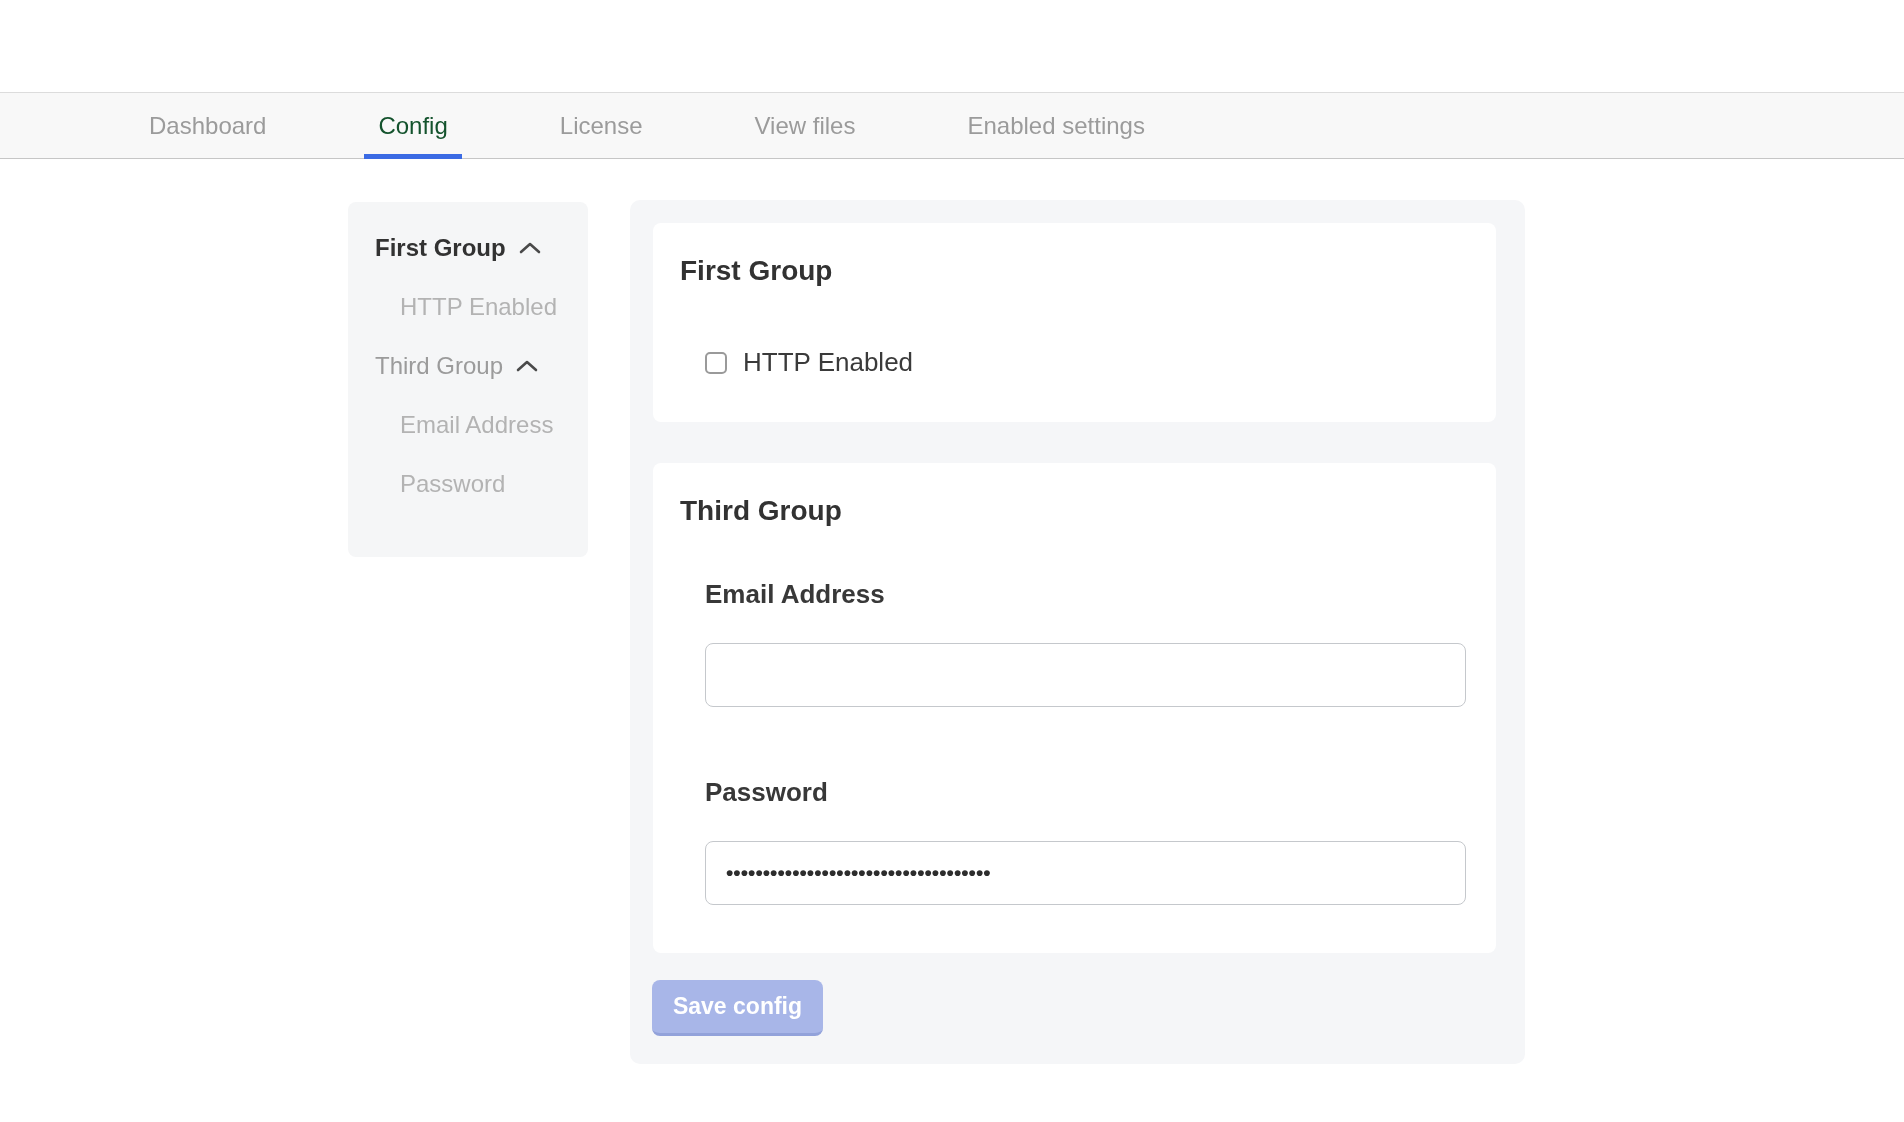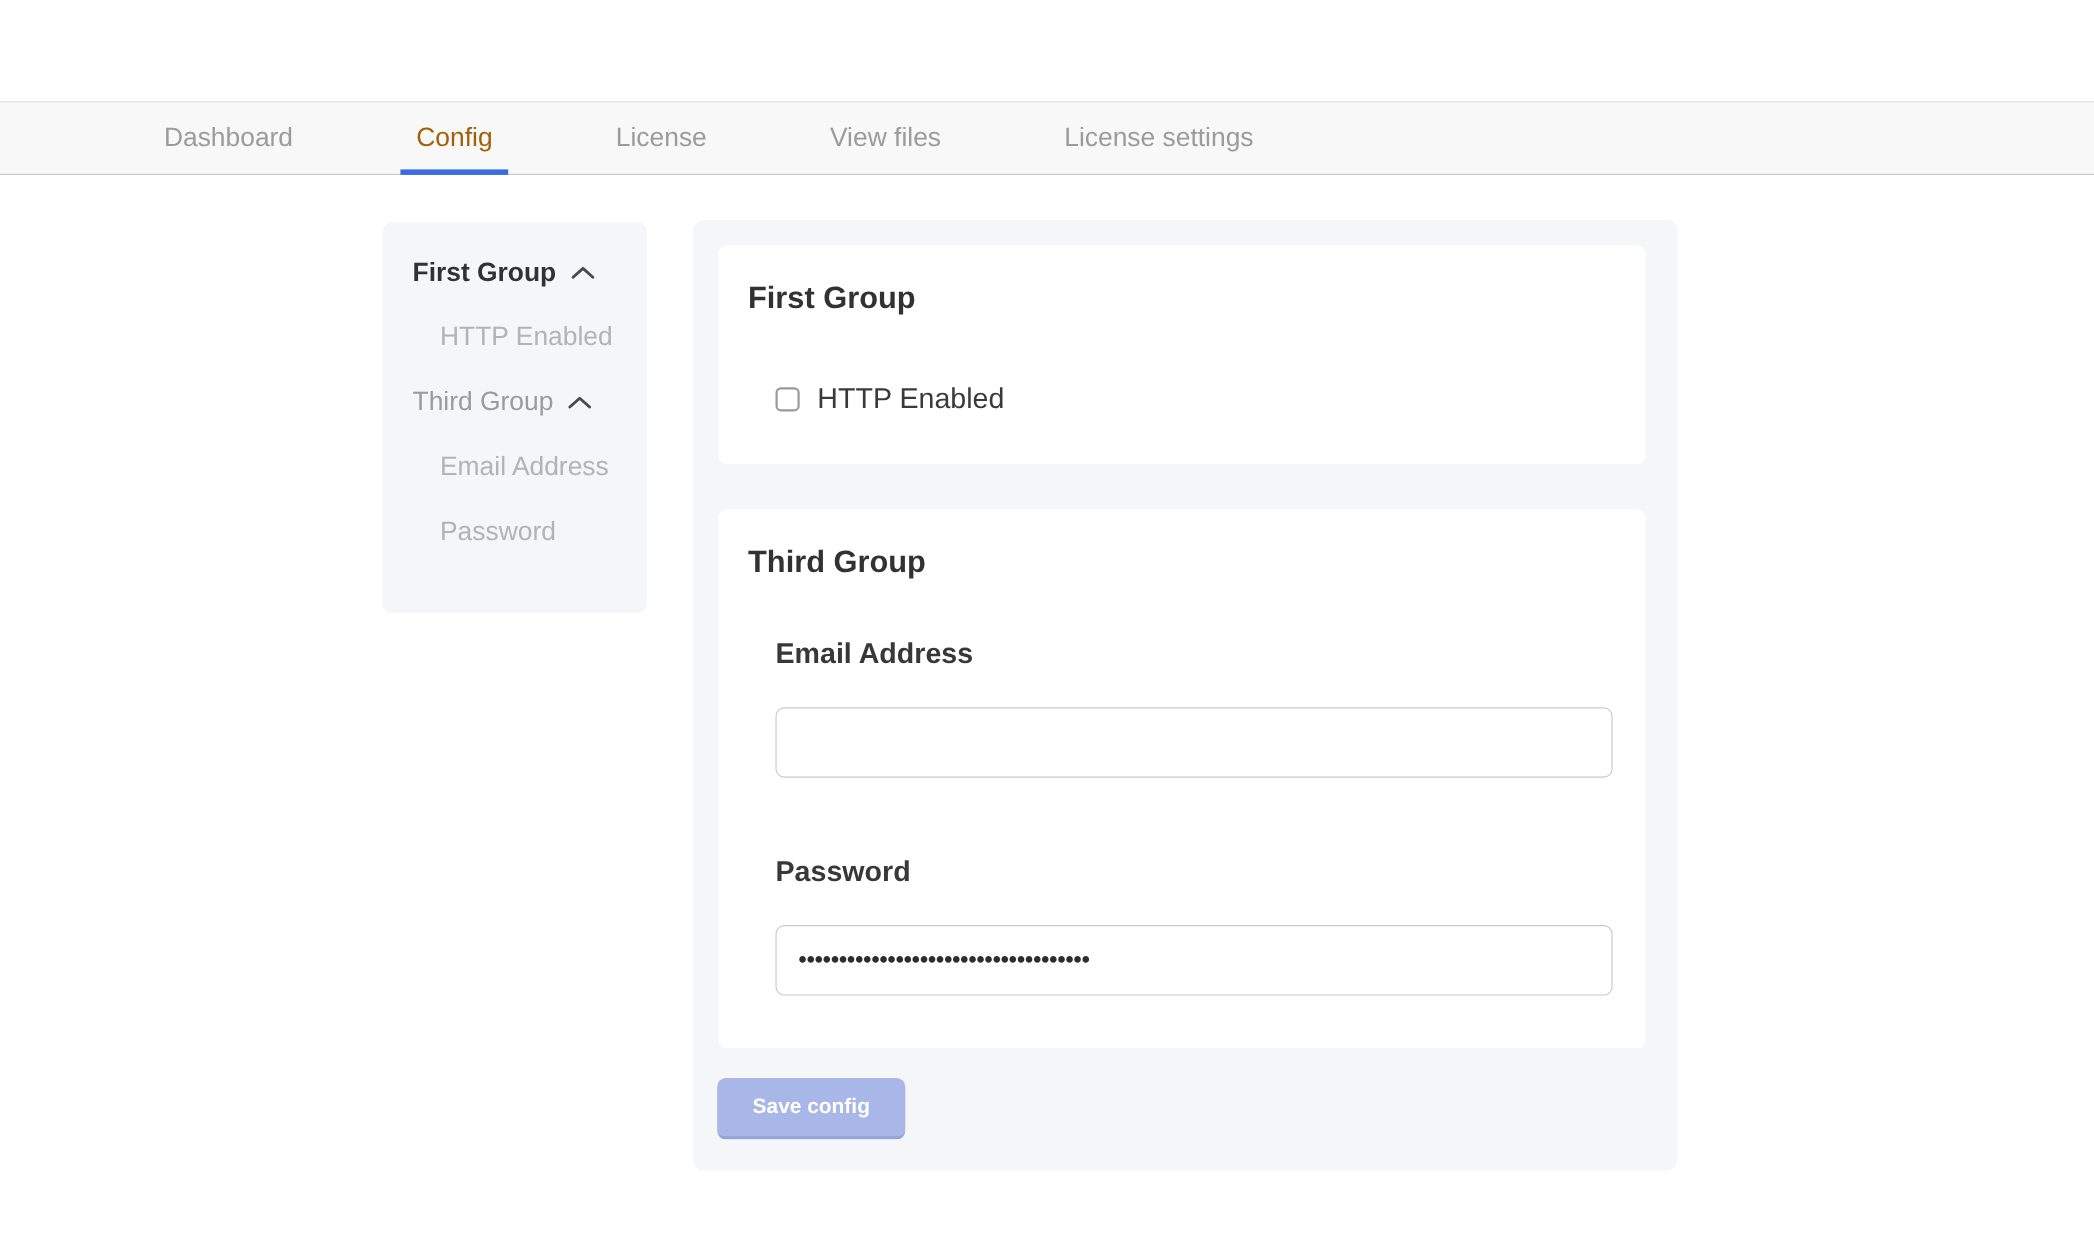--- a/index.html
+++ b/index.html
@@ -33,21 +33,21 @@
   .nav {
     position:absolute; left:0; top:92px; width:1904px; height:67px;
     background:#f8f8f8;
     border-top:1px solid #dcdcdc; border-bottom:1px solid #c6c6c6;
     display:flex; align-items:center; gap:112px; padding-left:149px;
   }
   .nav-tab {
     position:relative; font-size:24px; color:#9b9b9b; cursor:pointer;
     height:100%; display:flex; align-items:center; white-space:nowrap;
   }
-  .nav-tab.active { color:#a16207; }
+  .nav-tab.active { color:#14532d; }
   .nav-tab.active::after {
     content:""; position:absolute; left:-14px; right:-14px; bottom:-1px;
     height:5px; background:#3b6be4;
   }
 
   
   .sidebar {
     position:absolute; left:348px; top:202px; width:240px; height:355px;
     background:#f5f6f7; border-radius:8px; padding-top:16px;
   }
@@ -85,21 +85,21 @@
     border:1px solid #c5c8cc; border-radius:8px; background:#fff;
     font-family:"Liberation Sans","DejaVu Sans",sans-serif;
     font-size:22px; color:#2d2d2d; padding:0 20px; outline:none;
   }
   .password-input { font-size:21px; font-weight:bold; letter-spacing:0px; color:#2d2d2d; }
 
   .save-btn {
     margin-top:27px; margin-left:-1px;
     width:171px; height:56px;
     background:#a8b6e8; border:none; border-bottom:3px solid #92a2da;
-    border-radius:8px; color:#ffffff; font-weight:bold; font-size:19px;
+    border-radius:8px; color:#ffffff; font-weight:bold; font-size:23px;
     font-family:"Liberation Sans","DejaVu Sans",sans-serif; cursor:pointer;
   }
 </style>
 </head>
 <body>
 
 <div class="screen">
 
 
   <div class="nav">
@@ -109,21 +109,21 @@
     <div class="nav-tab active">
         <span>Config</span>
       </div>
     <div class="nav-tab">
         <span>License</span>
       </div>
     <div class="nav-tab">
         <span>View files</span>
       </div>
     <div class="nav-tab">
-        <span>License settings</span>
+        <span>Enabled settings</span>
       </div>
   </div>
 
   <div class="sidebar">
     <div class="side-item side-group active">
       <span>First Group</span>
       <span class="chevron">
         <svg width="24" height="16" viewBox="0 0 24 16">
             <polyline points="3,12 12,4 21,12" fill="none" stroke="#4a4a4a" stroke-width="2.6" stroke-linecap="round" stroke-linejoin="round"></polyline>
           </svg>

